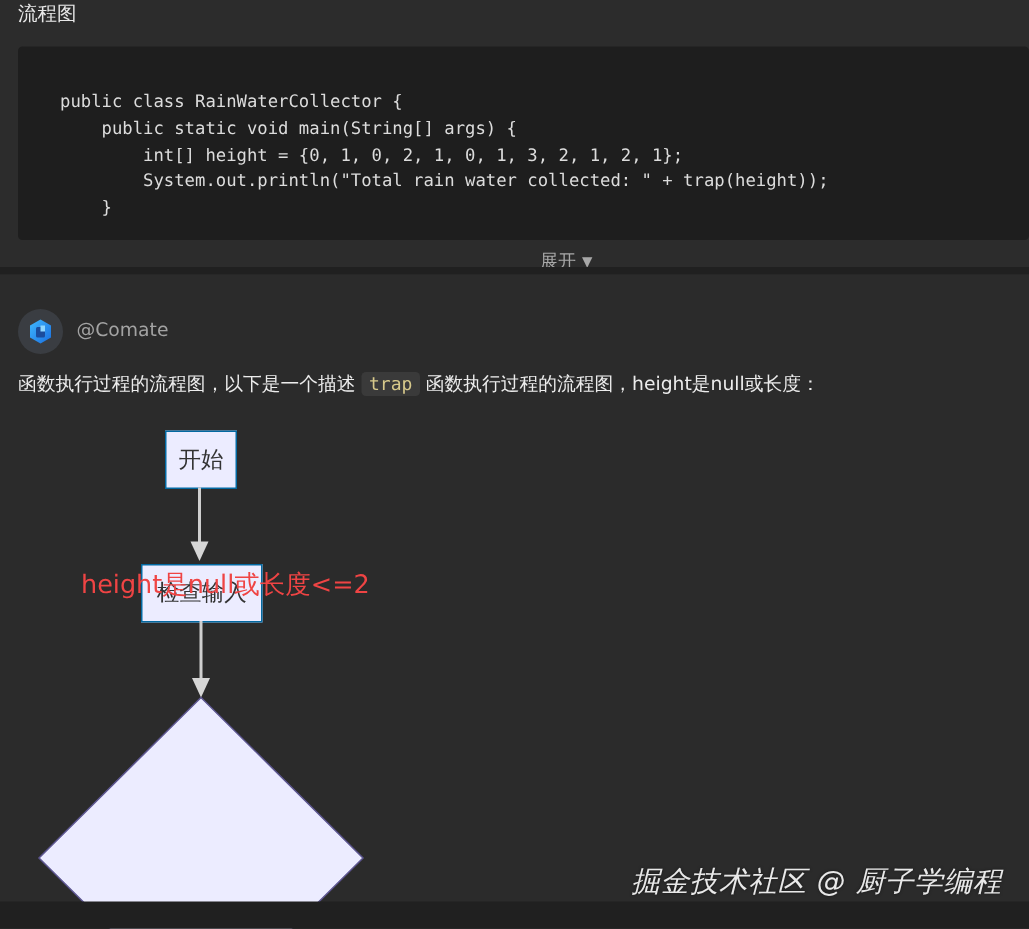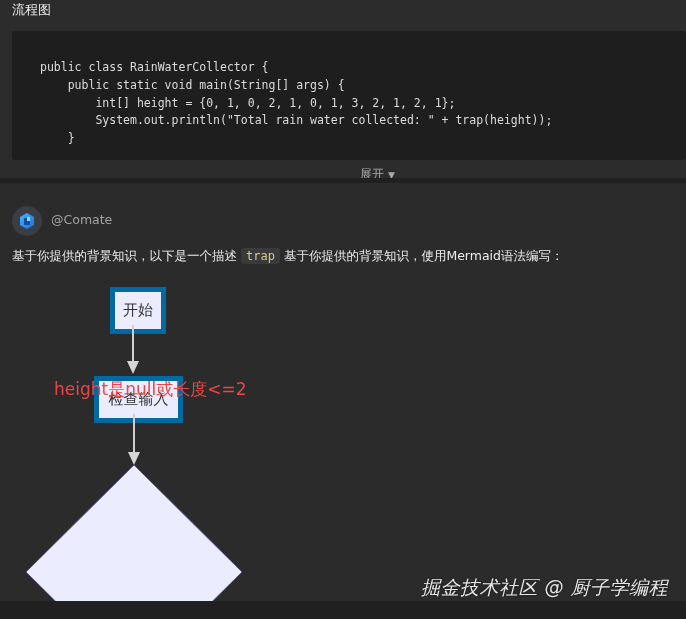--- a/index.html
+++ b/index.html
@@ -55,21 +55,21 @@
     .intro {
       position: absolute; left: 12px; top: 65px;
       font-size: 12.5px; color: #ececec; white-space: nowrap;
     }
     .inline-code {
       font-family: "DejaVu Sans Mono", "Liberation Mono", monospace;
       background: #3a3a3a; color: #d7c98b; padding: 1px 5px;
       border-radius: 3px; font-size: 12px; text-align: center;
     }
     .flow-node {
-      position: absolute; background: #ececff; border: 5px solid #0369a1;
+      position: absolute; background: #ececff; border: 1px solid #0369a1;
       color: #333; font-size: 15px;
       display: flex; align-items: center; justify-content: center;
       font-family: "DejaVu Sans", sans-serif;
     }
     .edge { position: absolute; width: 2px; background: #cfcfcf; }
     .arrowhead {
       position: absolute; width: 0; height: 0;
       border-left: 6px solid transparent; border-right: 6px solid transparent;
       border-top: 13px solid #d6d6d6;
     }
@@ -118,23 +118,23 @@
           <stop offset="1" stop-color="#1a6fe0"></stop>
         </linearGradient>
       </defs>
       <polygon points="9,1 16,5 16,13 9,17 2,13 2,5" fill="url(#cg)"></polygon>
       <rect x="6" y="6" width="6" height="7" rx="1" fill="#1b4c9c"></rect>
       <rect x="9" y="5" width="3" height="4" fill="#8fd7ff"></rect>
     </svg>
   </div>
   <div class="username">@Comate</div>
   <div class="intro">
-    <span>基于你提供的背景知识，以下是一个描述</span>
+    <span>函数执行过程的流程图，以下是一个描述</span>
     <span class="inline-code">trap</span>
-    <span>基于你提供的背景知识，使用Mermaid语法编写：</span>
+    <span>函数执行过程的流程图，height是null或长度：</span>
   </div>
 </div>
 
 <div class="flow-node" style="left:110px; top:287px; width:46px; height:37px;">
   <span>开始</span>
 </div>
 <div class="edge" style="left:132px; top:325px; height:37px;"></div>
 <div class="arrowhead" style="left:127px; top:361px;"></div>
 
 <div class="flow-node" style="left:94px; top:376px; width:79px; height:37px;">

